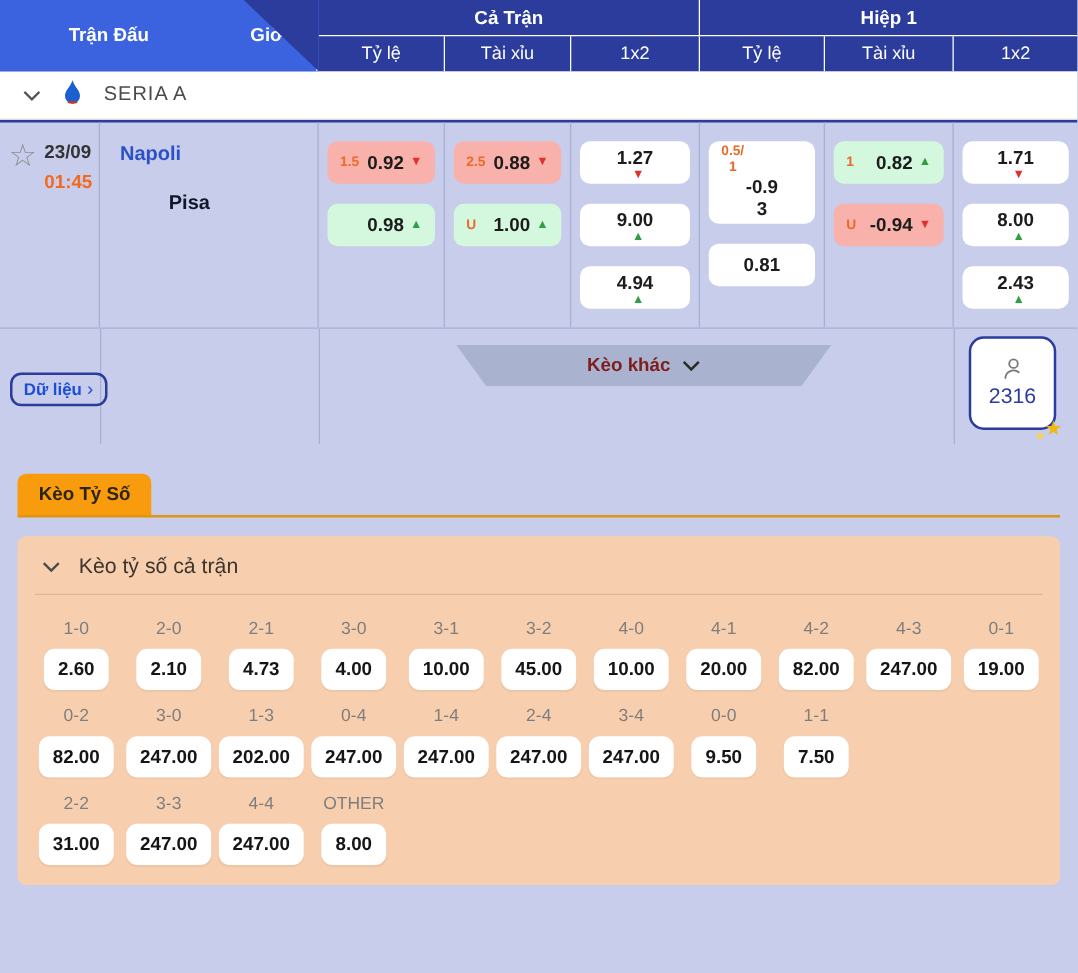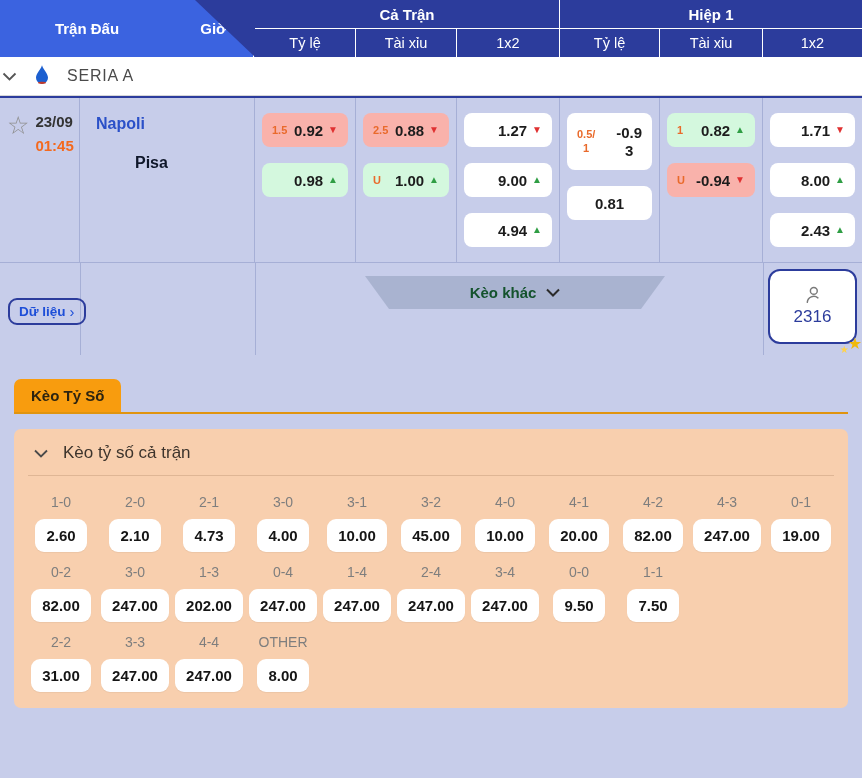--- a/index.html
+++ b/index.html
@@ -24,21 +24,21 @@
   .hgroup-full { width:305px; border-right:1px solid #fff; }
   .hgroup-half { flex:1; }
   .hdr-subs { display:flex; height:28px; }
   .hsub { font-weight:400; font-size:14.5px; }
   .hsub { border-right:1px solid #fff; }
   .hsub:last-child { border-right:none; }
   .w101{width:101px}.w103{width:103px}.w100{width:100px}.w99{flex:1}
 
   
   .league { height:39px; background:#fff; display:flex; align-items:center;
-    padding-left:2px; gap:17px; border-bottom:1px solid #d7d7d7; }
+    padding-left:18px; gap:17px; border-bottom:1px solid #d7d7d7; }
   .chev { display:inline-flex; }
   .league-name { font-size:16px; color:#4a4a4a; letter-spacing:.8px; }
 
   
   .otable { background:#c7cdea; border-top:2px solid #2c3c9c; }
   .mrow { display:grid; grid-template-columns:80px 175px 101px 101px 103px 100px 103px 99px; }
   .mcol { border-right:1px solid #a6afd6; min-height:163px; }
   .mcol:last-child { border-right:none; }
   .col-when { display:flex; padding:15px 0 0 7px; gap:6px; }
   .fav-star { font-size:25px; color:#8f8f8f; line-height:1; cursor:pointer; }
@@ -48,42 +48,42 @@
   .col-teams { padding:17px 0 0 16px; }
   .team-home { color:#2b50c8; font-weight:700; font-size:16px; }
   .team-away { color:#0f172a; font-weight:700; font-size:16px; margin-top:21px;margin-left:39px; }
 
   .ostack { display:flex; flex-direction:column; gap:16px; padding:15px 7px; }
   .ocell { display:flex; align-items:center; justify-content:flex-end;
     min-height:34px; border-radius:8px; padding:2px 10px; cursor:pointer;
     font-weight:700; font-size:15px; color:#1c1c1c; }
   .bg-red { background:#f9b2ab; }
   .bg-green { background:#d4f8de; }
-  .bg-white { background:#fff; }
+  .bg-white { background:#fff;flex-direction:column; }
   .pfx { font-size:11px; font-weight:700; color:#e96a2b; margin-right:auto; white-space:pre-line; }
   .val { white-space:pre-line; }
   .tri { font-size:10px; margin-left:5px; line-height:1; }
   .tri.up { color:#2f9e44; }
   .tri.down { color:#e03131; }
   .ocell.center { justify-content:center; }
   .ocell.tall { min-height:57px; }
   .ocell.tall .pfx,.ocell.tall .val { text-align:center; line-height:1.2; }
 
   
   .arow { position:relative; height:93px; border-top:1px solid #a6afd6; }
   .arow .vline { position:absolute; top:0; bottom:0; width:1px; background:#a6afd6; }
   .data-btn { position:absolute; left:8px; top:35px; border:2px solid #2c3c9c; border-radius:9px;
     color:#1d4ed8; font-weight:700; font-size:13.5px; padding:3px 9px; cursor:pointer;
     display:inline-flex; align-items:center; gap:4px; background:transparent; }
   .data-btn .arr { font-size:15px; font-weight:400; }
   .more-odds { position:absolute; left:365px; top:13px; width:300px; height:33px;
     background:#a9b3d0; clip-path:polygon(0 0,100% 0,calc(100% - 24px) 100%,24px 100%);
     display:flex; align-items:center; justify-content:center; gap:10px;
-    font-weight:700; font-size:15px; color:#14532d; cursor:pointer; }
-  .viewers { position:absolute; right:5px; top:6px; width:89px; height:75px;
+    font-weight:700; font-size:15px; color:#7f1d1d; cursor:pointer; }
+  .viewers { position:absolute; right:17px; top:6px; width:70px; height:75px;
     background:#fff; border:2px solid #2c3c9c; border-radius:12px; cursor:pointer;
     display:flex; flex-direction:column; align-items:center; justify-content:center; gap:3px; }
   .viewers-count { color:#2c3c9c; font-size:17px; }
   .sparkles { position:absolute; right:-7px; bottom:-10px; color:#f0b90b; line-height:1; }
   .sparkles .s1{font-size:16px;} .sparkles .s2{font-size:10px; position:absolute; left:-8px; top:9px; color:#ffd24a;}
 
   
   .score-area { padding-top:24px; }
   .score-tab { display:inline-flex; align-items:center; margin-left:14px; height:33px;
     background:#f89c0e; border-radius:7px 7px 0 0; padding:0 17px;

